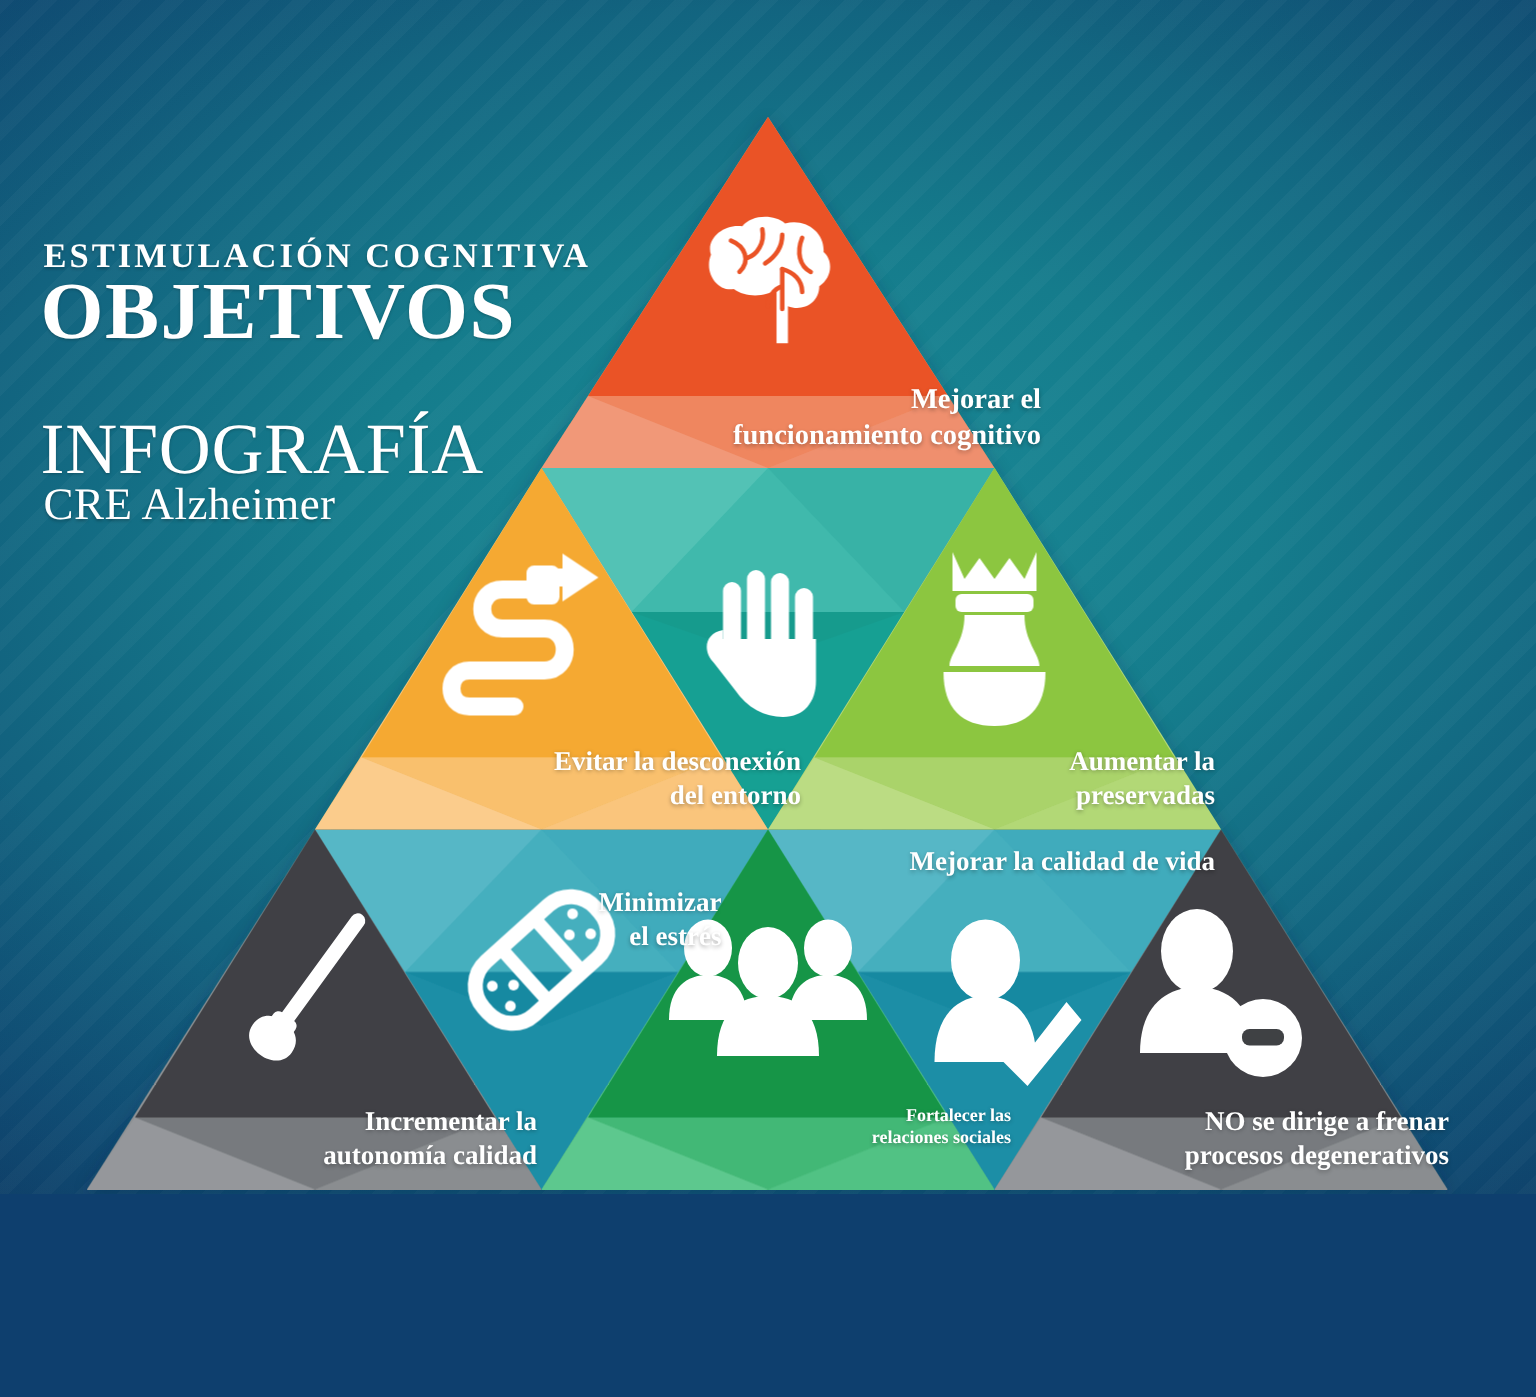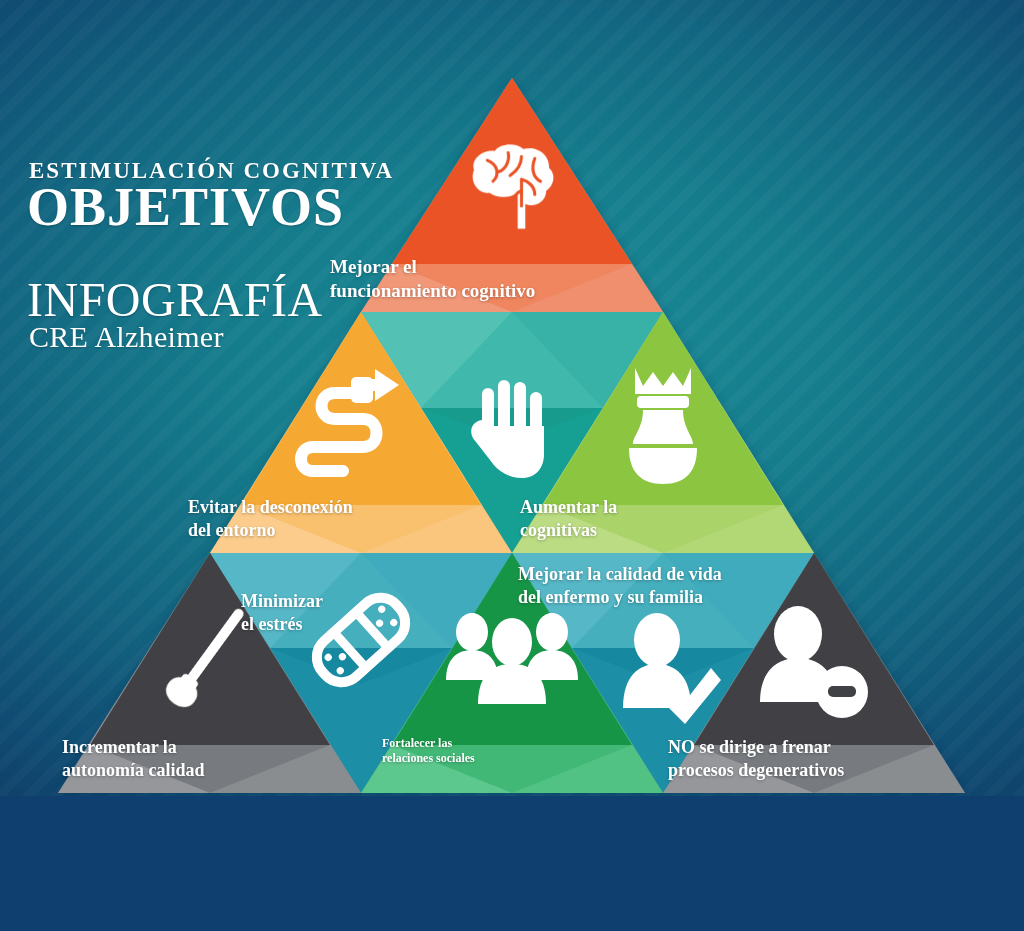--- a/index.html
+++ b/index.html
@@ -62,21 +62,21 @@
     position:absolute;left:0;top:889px;width:1024px;text-align:center;
     color:#ffffff;font-size:17px;font-weight:bold;letter-spacing:0.6px;
     font-family:"Liberation Serif", serif;
     text-shadow:0 1px 3px rgba(0,0,0,0.35);
   }
 
   
   #pyramid{position:absolute;left:0;top:0;width:1024px;height:931px;}
   #pyramid svg{display:block;}
   .celltext{
-    position:absolute;text-align:left;color:#ffffff;
+    position:absolute;text-align:right;color:#ffffff;
     font-family:"Liberation Serif", serif;font-weight:bold;
     text-shadow:0 1px 3px rgba(0,0,0,0.30);
     line-height:1.26;pointer-events:none;
   }
 </style>
 </head>
 <body>
 
 <div id="stage">
 
@@ -271,31 +271,30 @@
   </div>
 
 
   <div class="celltext" style="left:188px;top:496px;width:346px;font-size:18px;">
     <div>Evitar la desconexión</div>
     <div>del entorno</div>
   </div>
 
   <div class="celltext" style="left:520px;top:496px;width:290px;font-size:18px;">
     <div>Aumentar la</div>
-    <div>cognitivas</div>
+    <div>preservadas</div>
   </div>
 
   <div class="celltext" style="left:241px;top:590px;width:240px;font-size:18px;">
     <div>Minimizar</div>
     <div>el estrés</div>
   </div>
 
   <div class="celltext" style="left:518px;top:563px;width:292px;font-size:18px;">
     <div>Mejorar la calidad de vida</div>
-    <div>del enfermo y su familia</div>
   </div>
 
   <div class="celltext" style="left:62px;top:736px;width:296px;font-size:18px;">
     <div>Incrementar la</div>
     <div>autonomía calidad</div>
   </div>
 
   <div class="celltext" style="left:382px;top:736px;width:292px;font-size:12px;">
     <div>Fortalecer las</div>
     <div>relaciones sociales</div>

